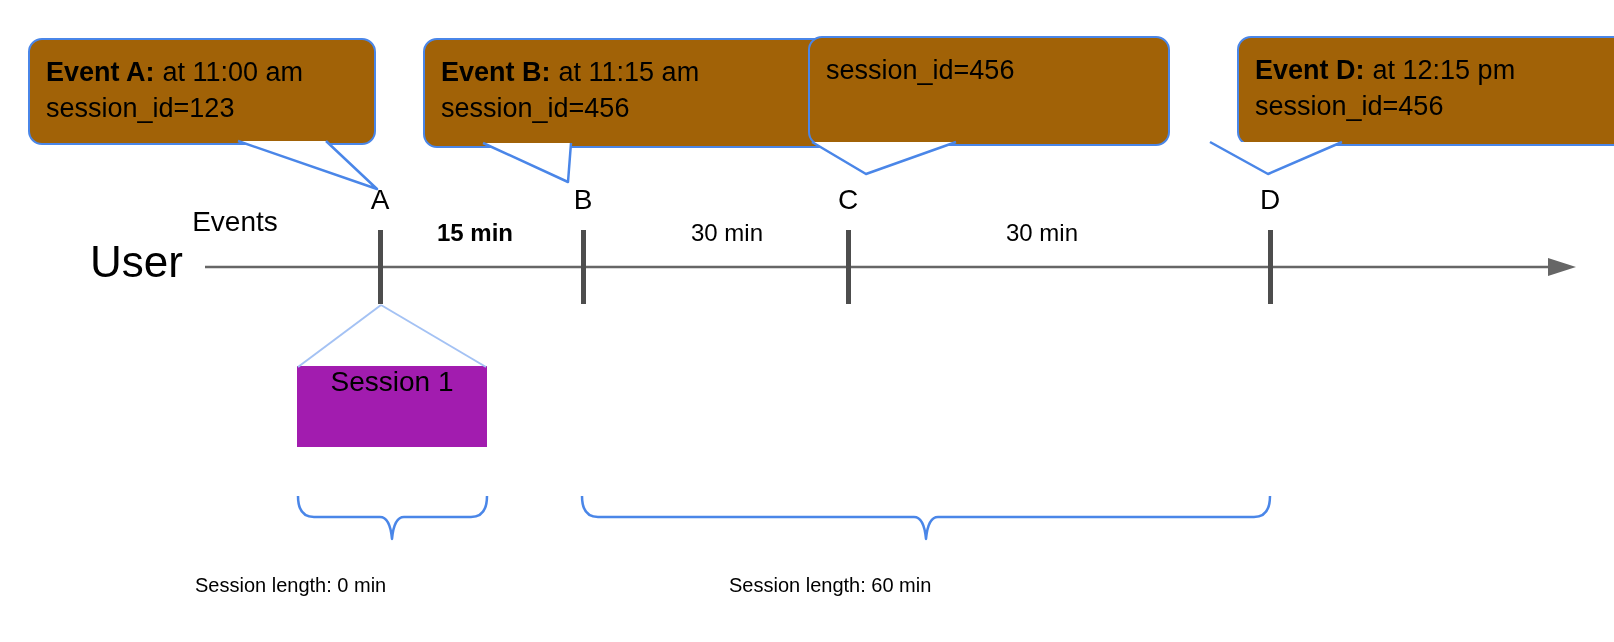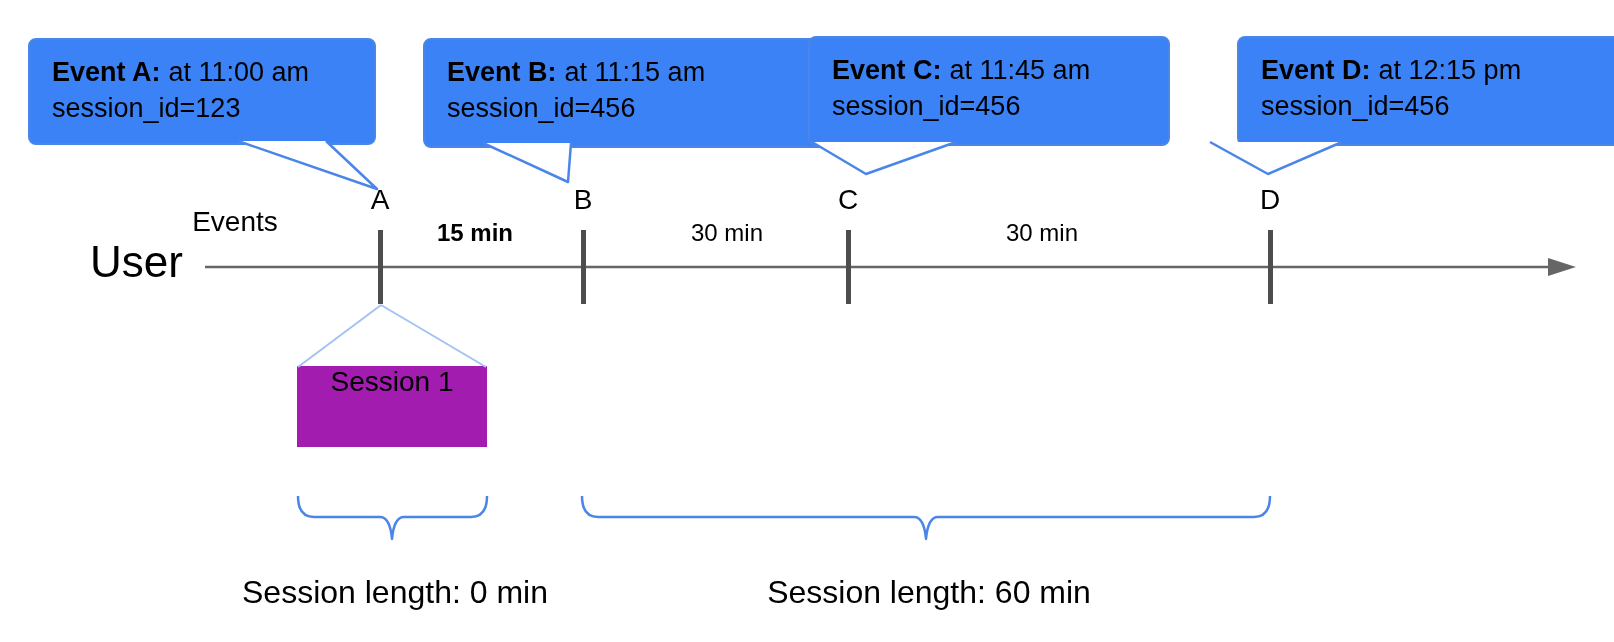--- a/index.html
+++ b/index.html
@@ -1,66 +1,65 @@
 <!DOCTYPE html>
 <html><head>
 <meta charset="utf-8">
 <style>
   html,body{margin:0;padding:0;background:#ffffff;}
   body{font-family:"Liberation Sans","DejaVu Sans",sans-serif;color:#000;}
   .canvas{position:relative;width:1614px;height:642px;background:#fff;overflow:hidden;}
 
   .callout{
     position:absolute;
-    background:#3b82f6;
+    background:#a16207;
     border:2.5px solid #4a86e8;
-    border-radius:8px;
+    border-radius:14px;
     box-sizing:border-box;
-    padding:14px 10px 0 22px;
+    padding:14px 10px 0 16px;
     font-size:27px;
     line-height:36px;
     z-index:1;
   }
   .callout .b{font-weight:bold;margin-right:8px;}
   .callout .line{white-space:nowrap;}
 
   .lbl{position:absolute;font-size:28px;line-height:30px;}
   .lbl.center{text-align:center;}
   .user{font-size:44px;}
   .interval{position:absolute;font-size:24px;line-height:28px;text-align:center;}
 
   .session-box{
     position:absolute;
     background:#a21caf;
     display:flex;align-items:flex-start;justify-content:center;
     font-size:28px;
     z-index:1;
   }
 
-  .length-lbl{position:absolute;font-size:32px;text-align:center;}
+  .length-lbl{position:absolute;font-size:20px;}
 
   svg.overlay{position:absolute;left:0;top:0;z-index:5;pointer-events:none;}
 </style>
 </head>
 <body>
 
 <div class="canvas">
 
   <div class="callout" style="left:28px;top:38px;width:348px;height:107px;">
     <div class="line"><span class="b">Event A:</span><span>at 11:00 am</span></div>
     <div class="line">session_id=123</div>
   </div>
 
   <div class="callout" style="left:423px;top:38px;width:427px;height:110px;">
     <div class="line"><span class="b">Event B:</span><span>at 11:15 am</span></div>
     <div class="line">session_id=456</div>
   </div>
 
   <div class="callout" style="left:808px;top:36px;width:362px;height:110px;">
-    <div class="line"><span class="b">Event C:</span><span>at 11:45 am</span></div>
     <div class="line">session_id=456</div>
   </div>
 
   <div class="callout" style="left:1193px;top:36px;width:416px;height:110px;margin-left:44px;">
     <div class="line"><span class="b">Event D:</span><span>at 12:15 pm</span></div>
     <div class="line">session_id=456</div>
   </div>
 
   <div class="lbl center" style="left:160px;top:187px;width:150px;margin-top:20px;">Events</div>
   <div class="lbl center" style="left:350px;top:185px;width:60px;">A</div>

